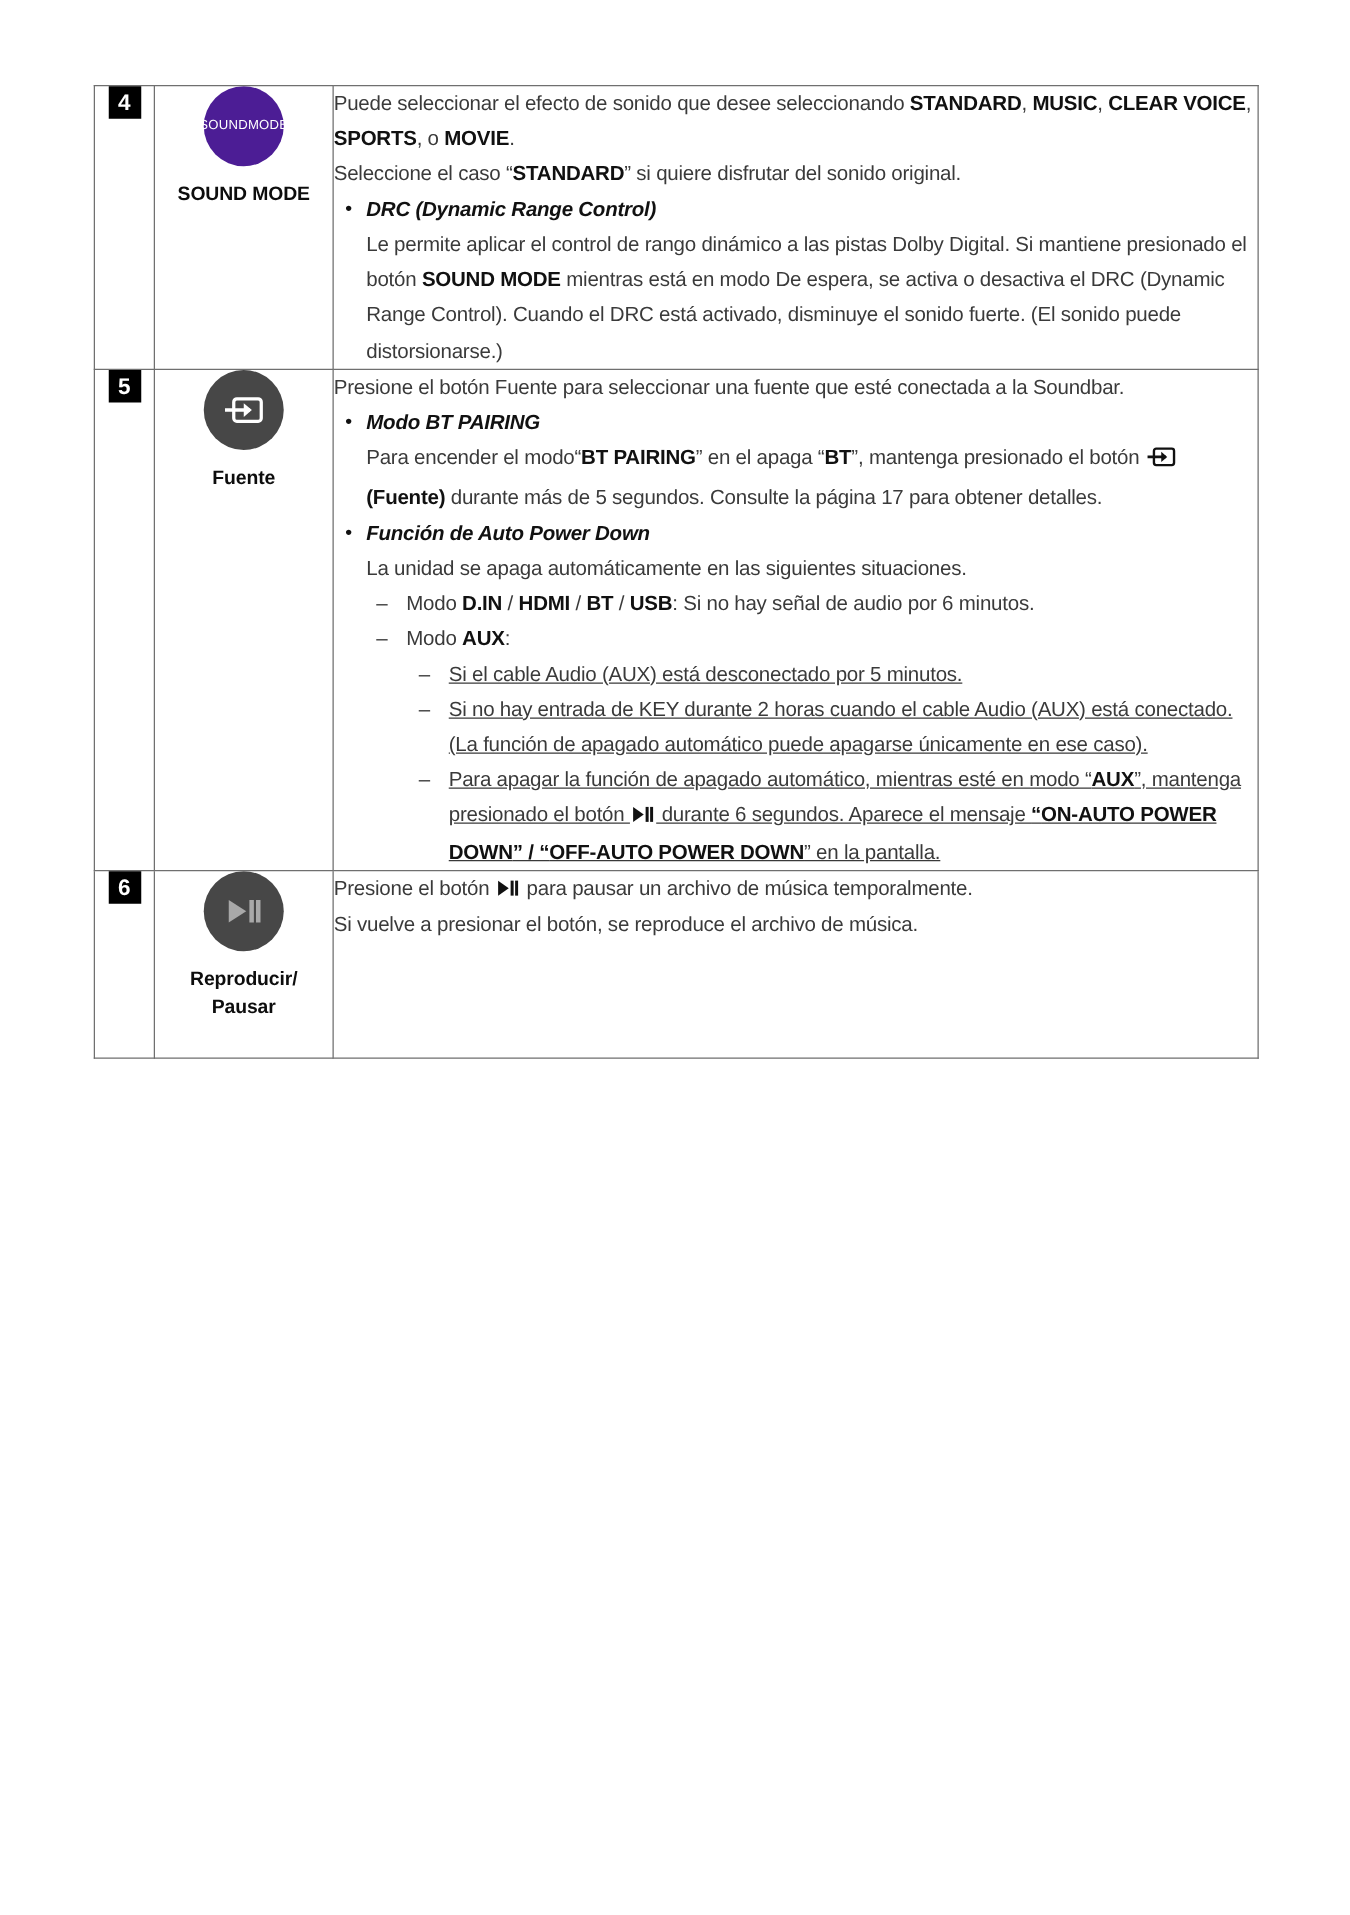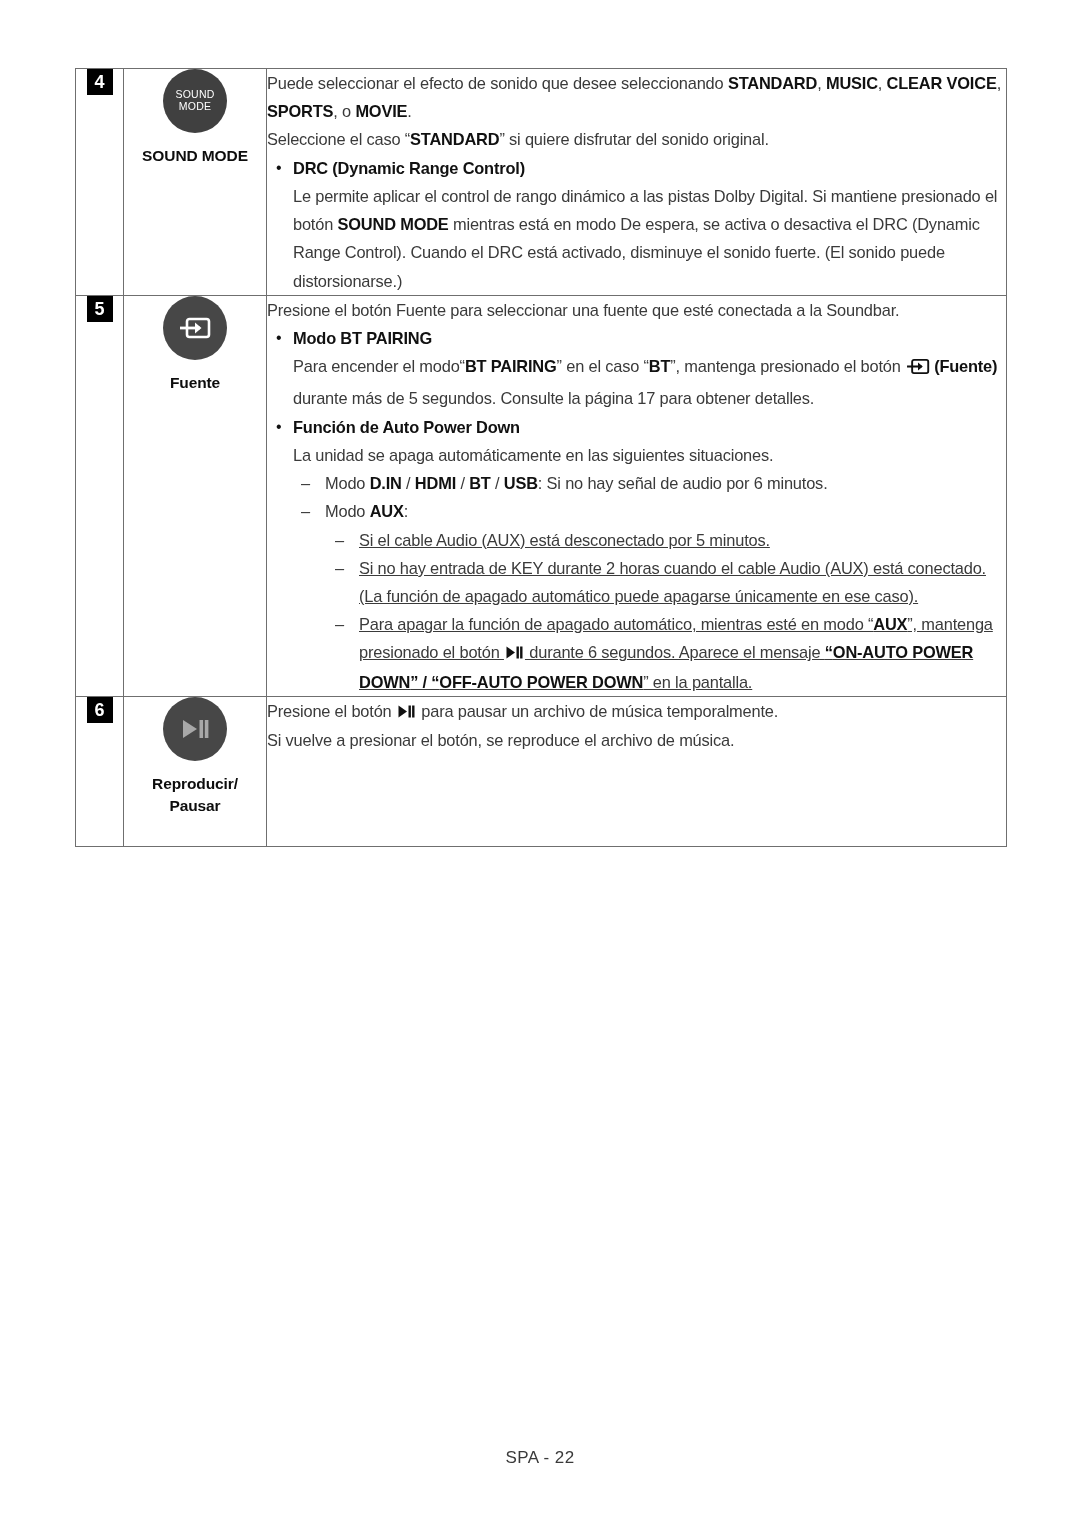--- a/index.html
+++ b/index.html
@@ -52,22 +52,21 @@
     width: 64px; height: 64px;
     border-radius: 50%;
     background: #474747;
     margin: 0 auto 12px auto;
     display: flex;
     align-items: center;
     justify-content: center;
     color: #ffffff;
   }
   .btn-circle.soundmode {
-    background: #404040;
-    flex-direction: column;
+    background: #4c1d95;
     line-height: 1.12;
     font-size: 10.5px;
     letter-spacing: .2px;
     align-items: center;
   }
   .icon-caption {
     font-size: 15.5px;
     font-weight: bold;
     color: #0d0d0d;
     line-height: 1.45;
@@ -82,20 +81,21 @@
     line-height: 1.72;
     letter-spacing: -0.18px;
   }
   .desc-cell p { margin: 0; }
   b, strong { color: #111111; font-weight: bold; }
 
   .bullet-l1 {
     position: relative;
     padding-left: 26px;
     margin: 0;
+    font-style: italic;
   }
   .bullet-l1::before {
     content: "\2022";
     position: absolute;
     left: 9px; top: 0;
     color: #111111;
     font-size: 16px;
   }
   .sub-l1 { padding-left: 26px; margin: 0; }
 
@@ -184,21 +184,21 @@
               <path d="M2 13 H22" stroke="#ffffff" stroke-width="2.8" fill="none"></path>
               <path d="M17 7.5 L23.5 13 L17 18.5 Z" fill="#ffffff"></path>
             </svg>
           </div>
           <div class="icon-caption">Fuente</div>
         </td>
         <td class="col-desc desc-cell">
           <p>Presione el botón Fuente para seleccionar una fuente que esté conectada a la Soundbar.</p>
 
           <p class="bullet-l1"><b>Modo BT PAIRING</b></p>
-          <p class="sub-l1"><span>Para encender el modo“</span><b>BT PAIRING</b><span>” en el caso “</span><b>BT</b><span>”, mantenga presionado el botón </span><span class="glyph-source"><svg width="26" height="19" viewBox="0 0 34 26" aria-hidden="true">
+          <p class="sub-l1"><span>Para encender el modo“</span><b>BT PAIRING</b><span>” en el apaga “</span><b>BT</b><span>”, mantenga presionado el botón </span><span class="glyph-source"><svg width="26" height="19" viewBox="0 0 34 26" aria-hidden="true">
                   <rect x="9" y="4" width="22" height="18" rx="2.5" fill="none" stroke="#111111" stroke-width="2.6"></rect>
                   <path d="M2 13 H22" stroke="#111111" stroke-width="2.8" fill="none"></path>
                   <path d="M17 7.5 L23.5 13 L17 18.5 Z" fill="#111111"></path>
                 </svg></span><b>(Fuente)</b><span> durante más de 5 segundos. Consulte la página 17 para obtener detalles.</span></p>
 
           <p class="bullet-l1"><b>Función de Auto Power Down</b></p>
           <p class="sub-l1">La unidad se apaga automáticamente en las siguientes situaciones.</p>
 
           <p class="dash-l2"><span>Modo </span><b>D.IN</b><span> / </span><b>HDMI</b><span> / </span><b>BT</b><span> / </span><b>USB</b><span>: Si no hay señal de audio por 6 minutos.</span></p>
 
@@ -235,15 +235,14 @@
                   <rect x="10.5" y="0.5" width="2.4" height="12" fill="#111111"></rect>
                   <rect x="14.1" y="0.5" width="2.4" height="12" fill="#111111"></rect>
                 </svg></span><span> para pausar un archivo de música temporalmente.</span></p>
           <p>Si vuelve a presionar el botón, se reproduce el archivo de música.</p>
         </td>
       </tr>
 
     </tbody>
   </table>
 
-  <div class="footer">SPA - 22</div>
 
 </div>
 
 </body></html>

